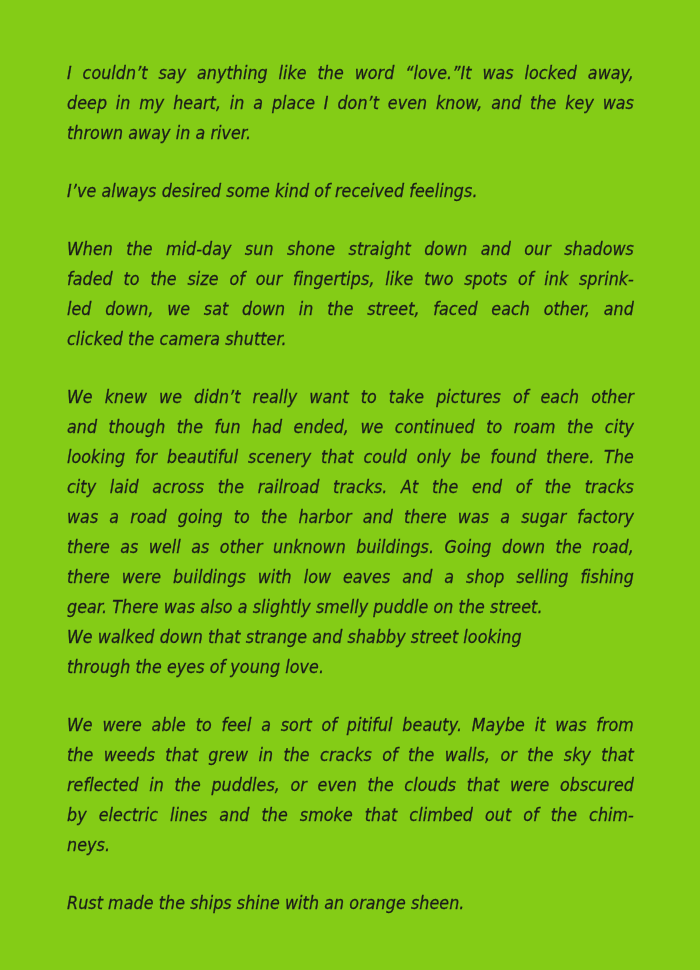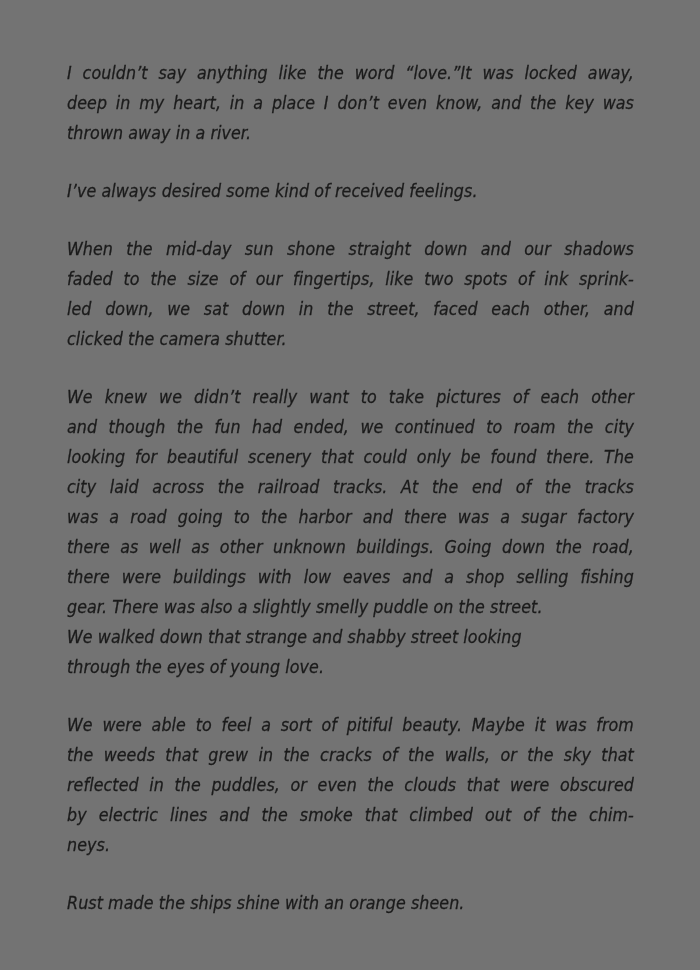--- a/index.html
+++ b/index.html
@@ -10,21 +10,21 @@
   body {
     width: 700px;
     height: 970px;
     overflow: hidden;
     font-family: "DejaVu Sans", sans-serif;
   }
   .page {
     position: relative;
     width: 700px;
     height: 970px;
-    background: #737373;
+    background: #84cc16;
     overflow: hidden;
   }
   .text-block {
     position: absolute;
     left: 67px;
     top: 58px;
     width: 660px;               
     transform: scaleX(0.859);
     transform-origin: 0 0;
     color: #1b1b1b;

